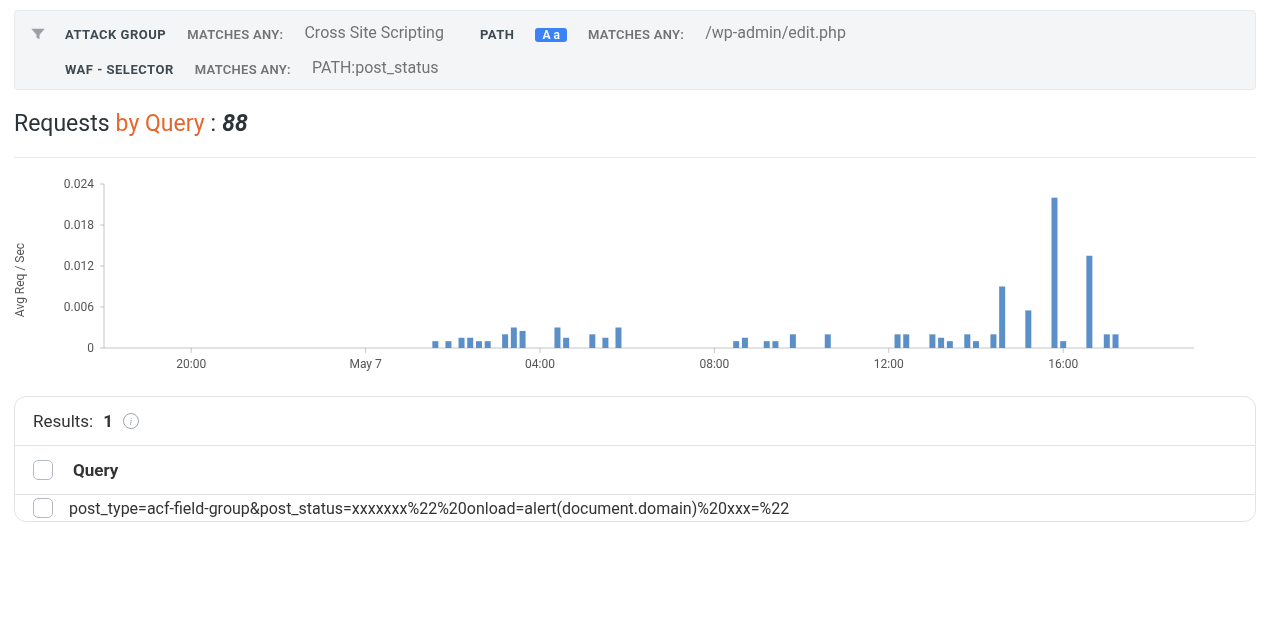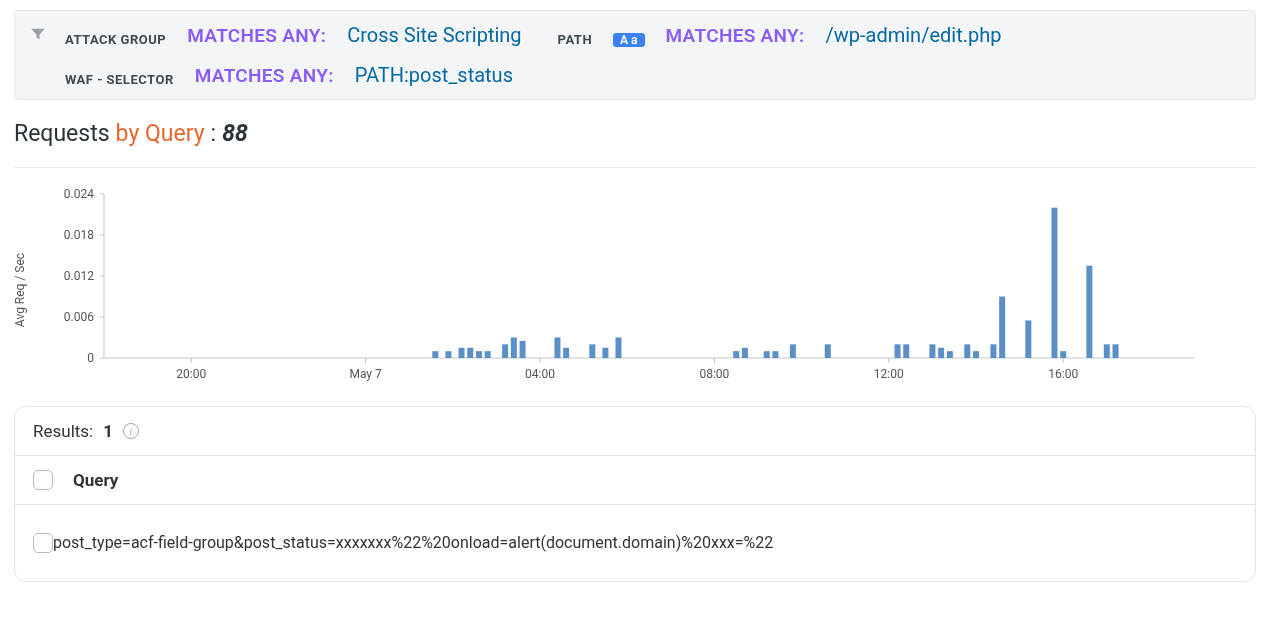--- a/index.html
+++ b/index.html
@@ -29,29 +29,29 @@
   .frow { display: flex; flex-wrap: wrap; align-items: center; gap: 10px; }
   .fgroup { display: flex; align-items: flex-end; gap: 21px; margin-right: 26px; }
   .flabel {
     font-size: 13px;
     font-weight: 700;
     letter-spacing: 0.5px;
     color: #3e4a52;
     text-transform: uppercase;
   }
   .fop {
-    font-size: 19px;
+    font-size: 13px;
     font-weight: 600;
     letter-spacing: 0.3px;
-    color: #8b5cf6;
+    color: #737373;
     text-transform: uppercase;
   }
   .fval {
-    font-size: 20px;
-    color: #0369a1;
+    font-size: 16px;
+    color: #737373;
   }
   .case-badge {
     background: #3b82f6;
     color: #fff;
     font-size: 12px;
     font-weight: 600;
     padding: 0 7px;
     border-radius: 3px;
   }
 
@@ -123,22 +123,23 @@
   .results-colhead {
     display: flex;
     align-items: center;
     gap: 20px;
     padding: 14px 18px;
     border-top: 1px solid #e1e4e7;
   }
   .results-colhead .col-title { font-size: 17px; font-weight: 700; color: #333; }
   .result-row {
     display: flex;
-    align-items: flex-start;
-    padding: 28px 18px;
+    align-items: flex-end;
+    gap: 16px;
+    padding: 3px 18px;
     border-top: 1px solid #e1e4e7;
     font-size: 16px;
     color: #333;
   }
   .cbox {
     width: 20px; height: 20px;
     border: 1.6px solid #b5bac0;
     border-radius: 5px;
     background: #fff;
     flex-shrink: 0;

